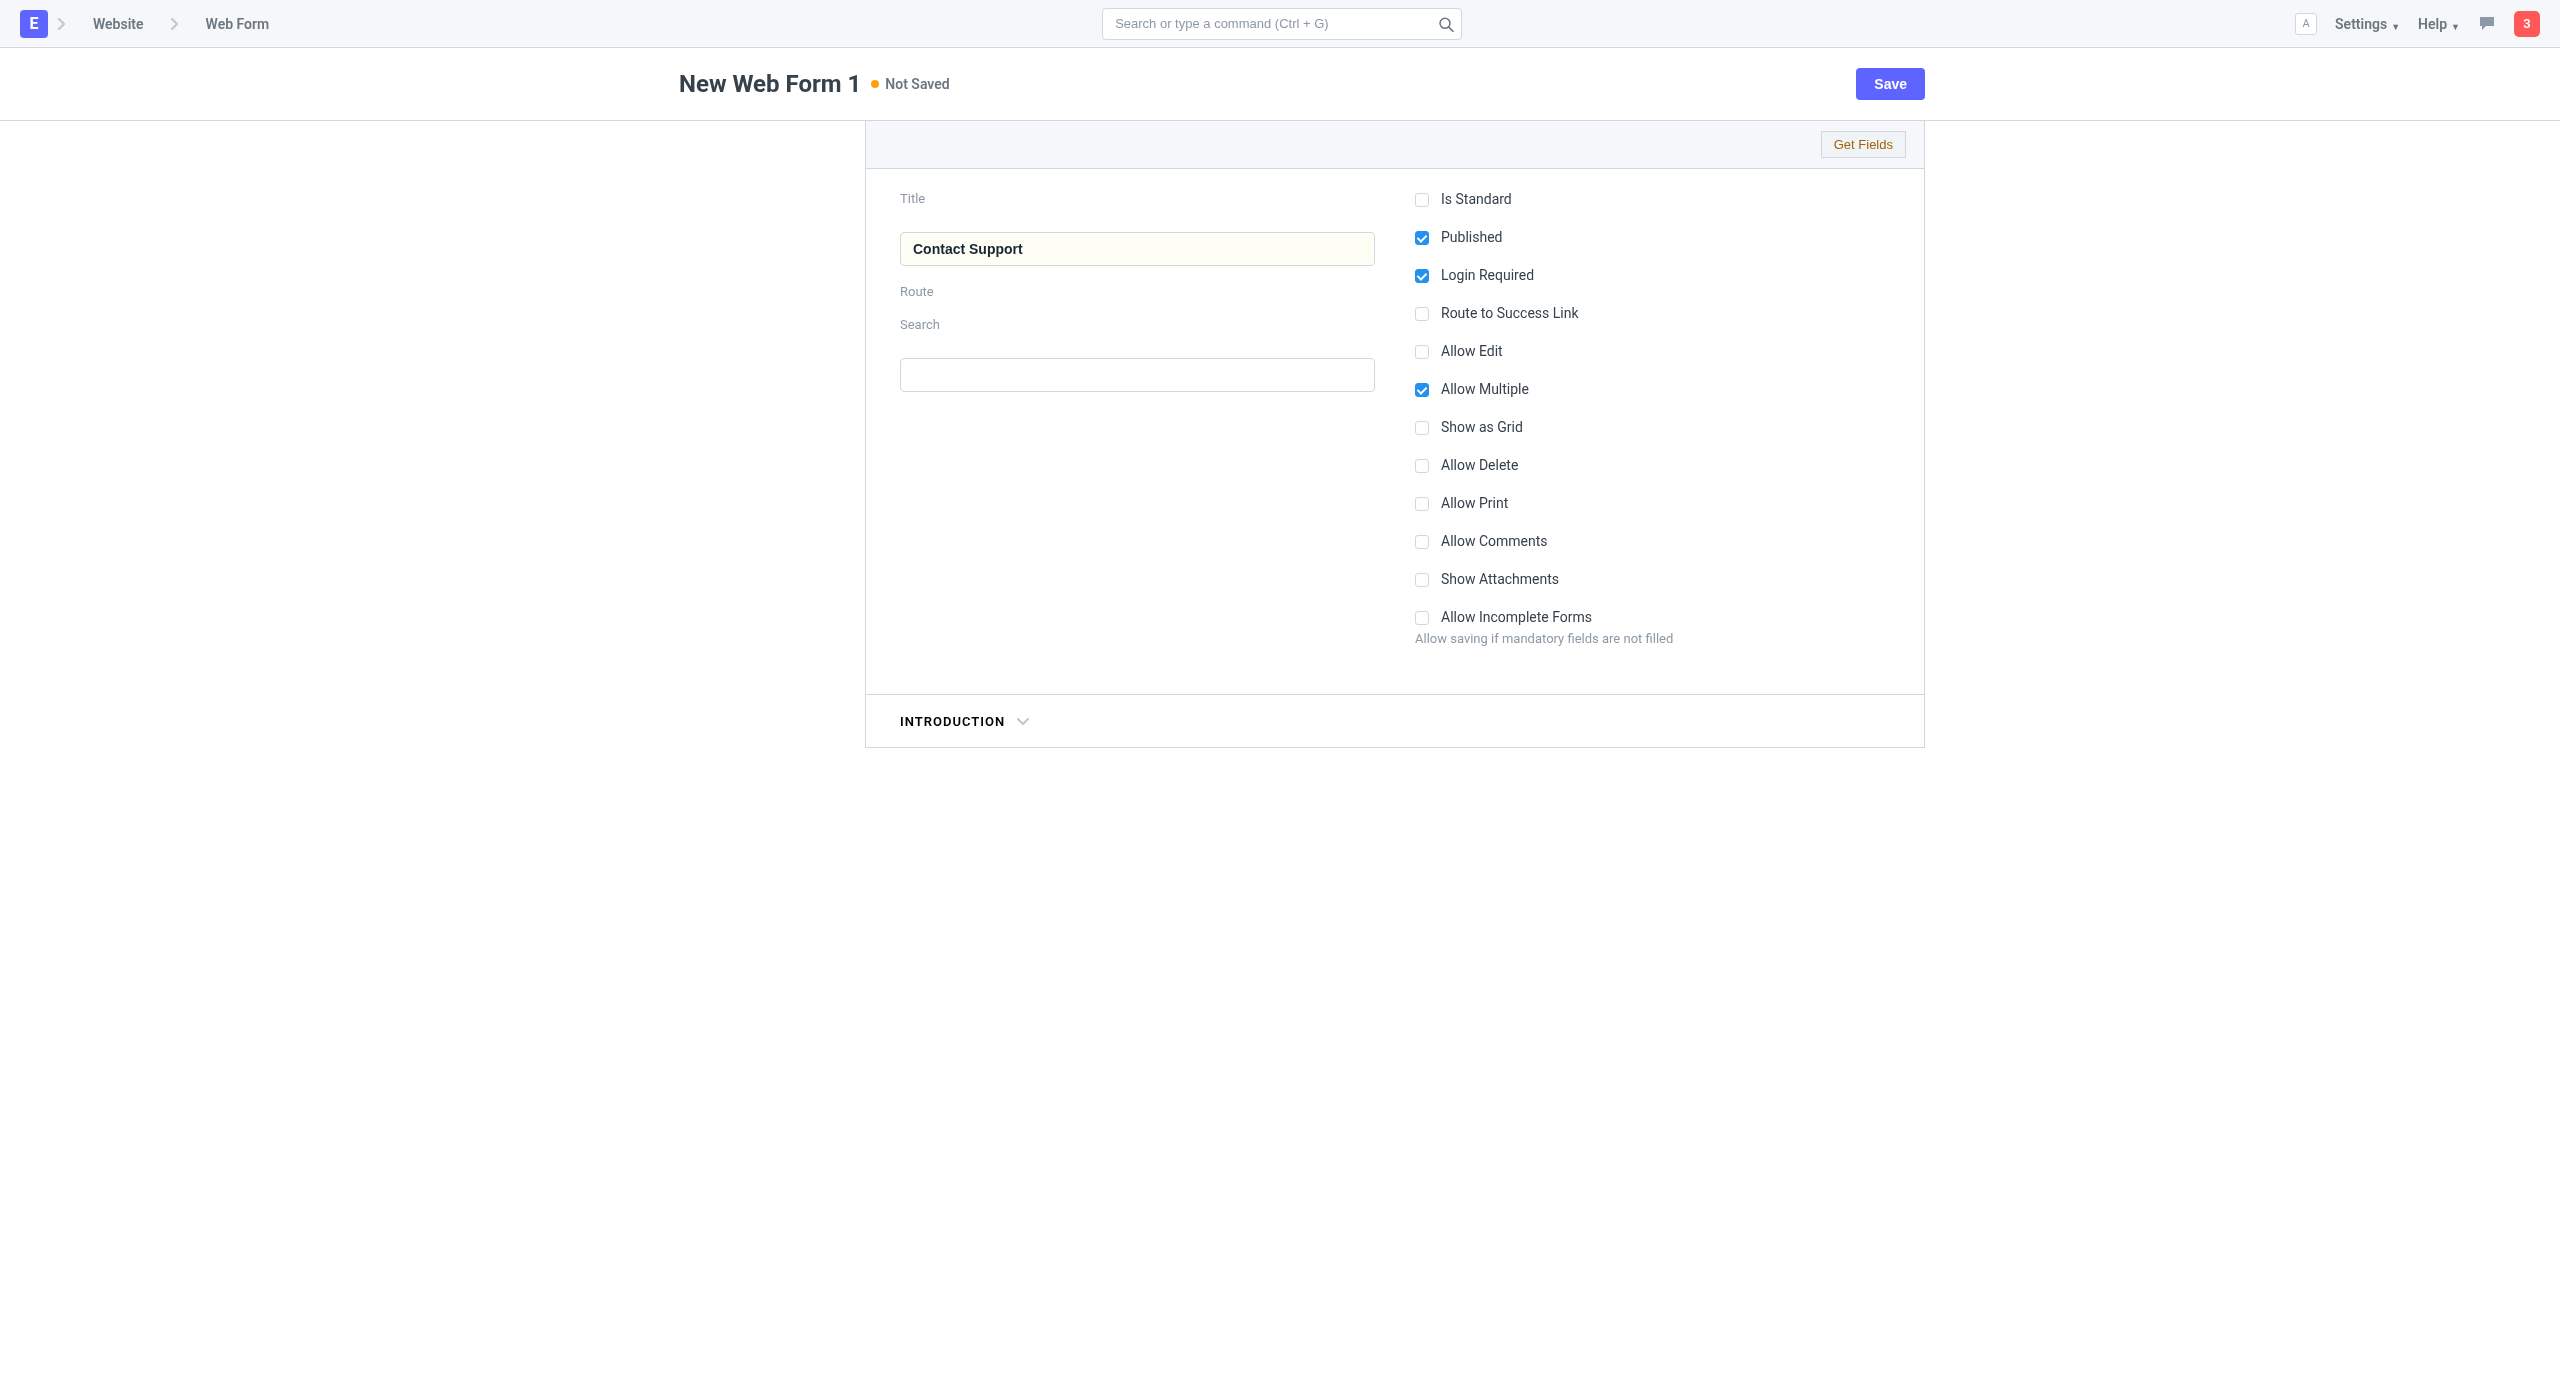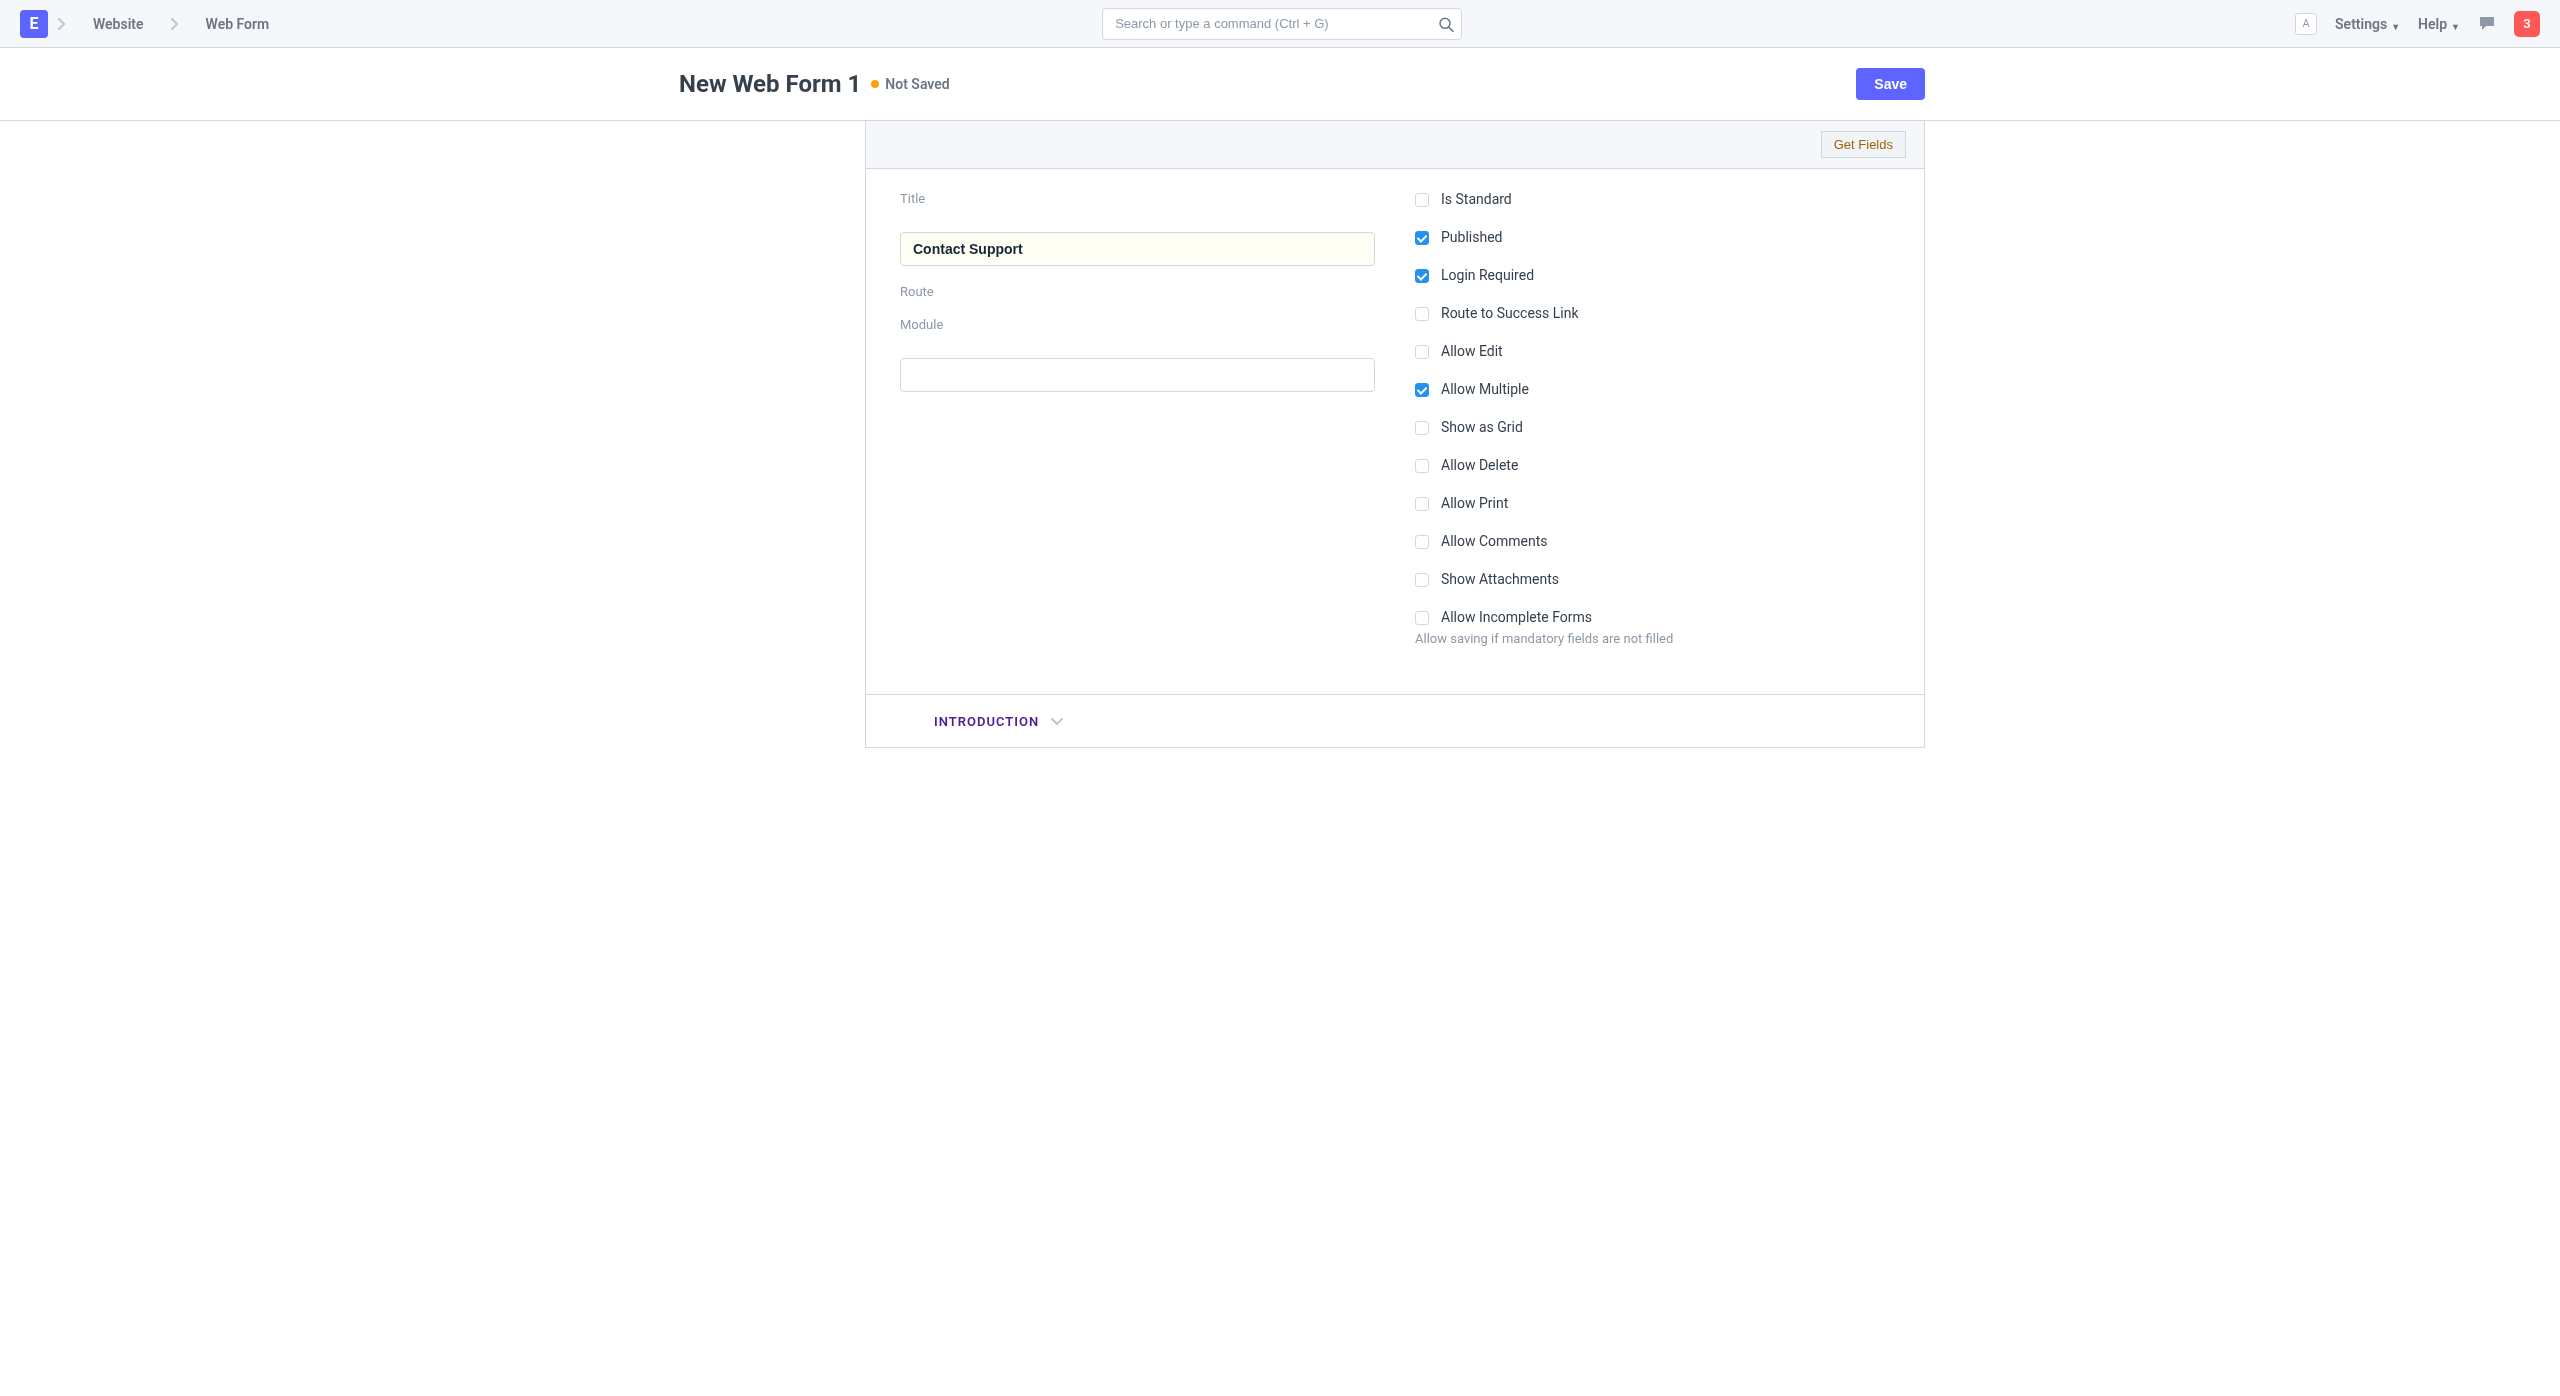--- a/index.html
+++ b/index.html
@@ -295,25 +295,24 @@
     }
     .section-head {
       padding: 18px 34px;
       display: flex;
       align-items: center;
       gap: 12px;
       cursor: pointer;
       border-bottom: 1px solid #d1d8dd;
     }
     .section-head-title {
-      color: #4c1d95;
+      color: #000000;
       font-weight: 600;
       letter-spacing: 1px;
       font-size: 13px;
-      margin-left: 34px;
     }
     .section-chevron {
       color: #c0c6cc;
     }
     .svg-icon {
       display: inline-block;
       vertical-align: middle;
     }
   </style>
 </head>
@@ -392,21 +391,21 @@
 
       <div class="form-column">
         <div class="form-group">
           <label class="control-label">Title</label>
           <input class="form-control bold" type="text" value="Contact Support" style="">
         </div>
         <div class="form-group">
           <label class="control-label">Route</label>
         </div>
         <div class="form-group">
-          <label class="control-label">Module</label>
+          <label class="control-label">Search</label>
           <input class="form-control" type="text" value="" style="">
         </div>
       </div>
 
       <div class="form-column">
         <div class="checkbox-group">
           <span class="checkbox"></span>
           <span class="checkbox-label">Is Standard</span>
         </div>
         <div class="checkbox-group">

